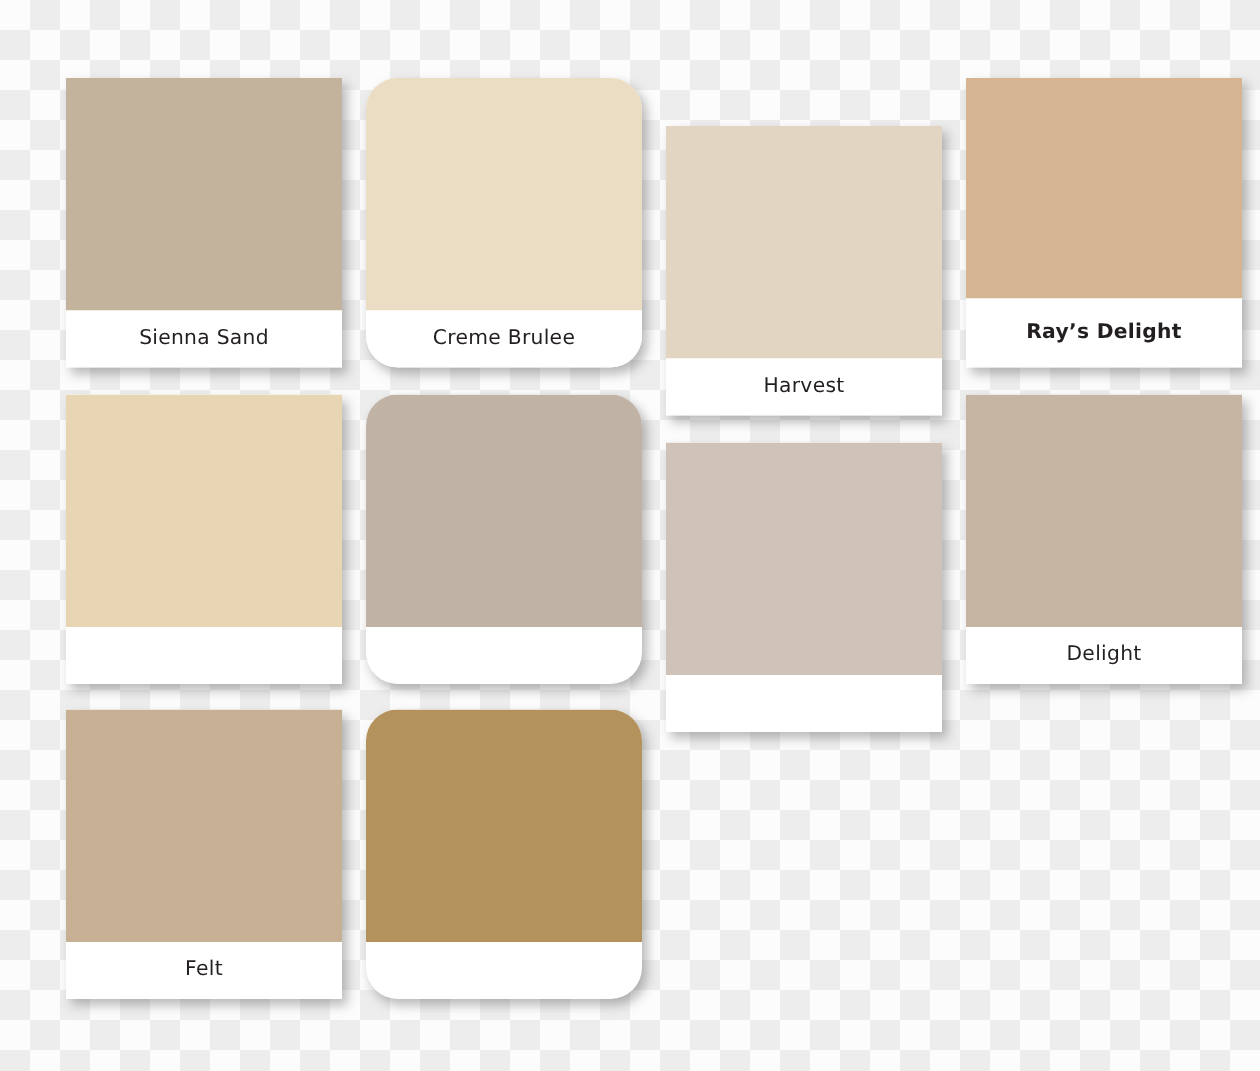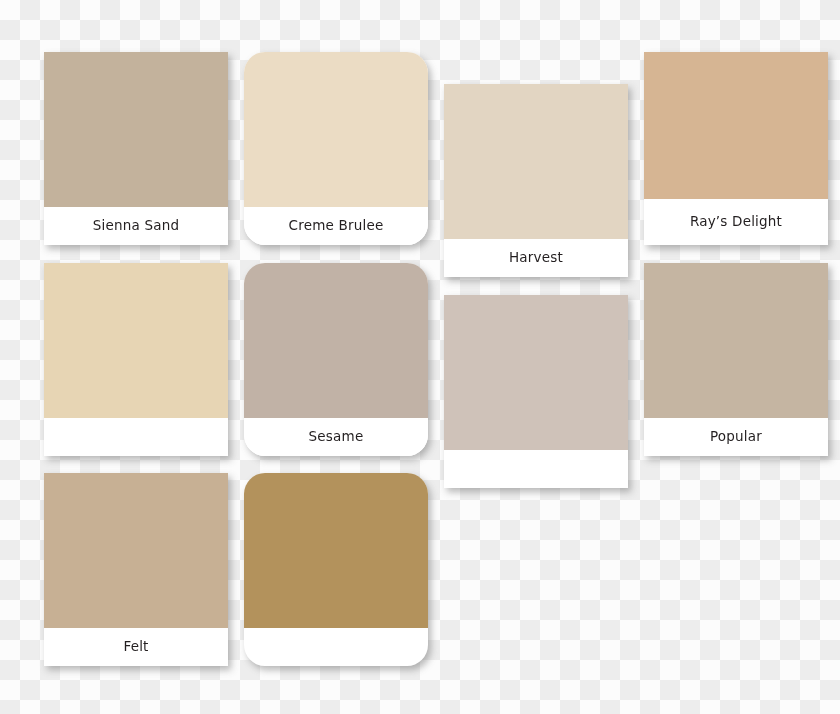--- a/index.html
+++ b/index.html
@@ -70,21 +70,21 @@
     font-family: "DejaVu Sans", "Liberation Sans", sans-serif;
     font-size: 13.5px;
     color: #231f20;
     letter-spacing: 0.2px;
     line-height: 1;
     white-space: nowrap;
   }
 
   
   .swatch-card.shift-up .swatch-color { height: 147px; }
-  .swatch-card.shift-up .swatch-label-band { height: 46px; }
+  .swatch-card.shift-up .swatch-label-band { height: 46px; font-weight: bold; }
 </style>
 </head>
 <body>
 
 <div id="palette-board">
 
   <div class="swatch-row row-0">
 
     <div class="swatch-card col-0">
       <span class="swatch-color" style="background-color: rgb(195, 178, 156);"></span>
@@ -117,33 +117,30 @@
   </div>
 
   <div class="swatch-row row-1">
 
     <div class="swatch-card col-0">
       <span class="swatch-color" style="background-color: rgb(231, 213, 180);"></span>
     </div>
 
     <div class="swatch-card col-1">
       <span class="swatch-color" style="background-color: rgb(193, 178, 166);"></span>
-      <div class="swatch-label-band">
-        <span class="swatch-label">Sesame</span>
-      </div>
     </div>
 
     <div class="swatch-card col-2">
       <span class="swatch-color" style="background-color: rgb(207, 194, 185);"></span>
     </div>
 
     <div class="swatch-card col-3">
       <span class="swatch-color" style="background-color: rgb(197, 181, 162);"></span>
       <div class="swatch-label-band">
-        <span class="swatch-label">Popular</span>
+        <span class="swatch-label">Delight</span>
       </div>
     </div>
 
   </div>
 
   <div class="swatch-row row-2">
 
     <div class="swatch-card col-0">
       <span class="swatch-color" style="background-color: rgb(199, 176, 148);"></span>
       <div class="swatch-label-band">

